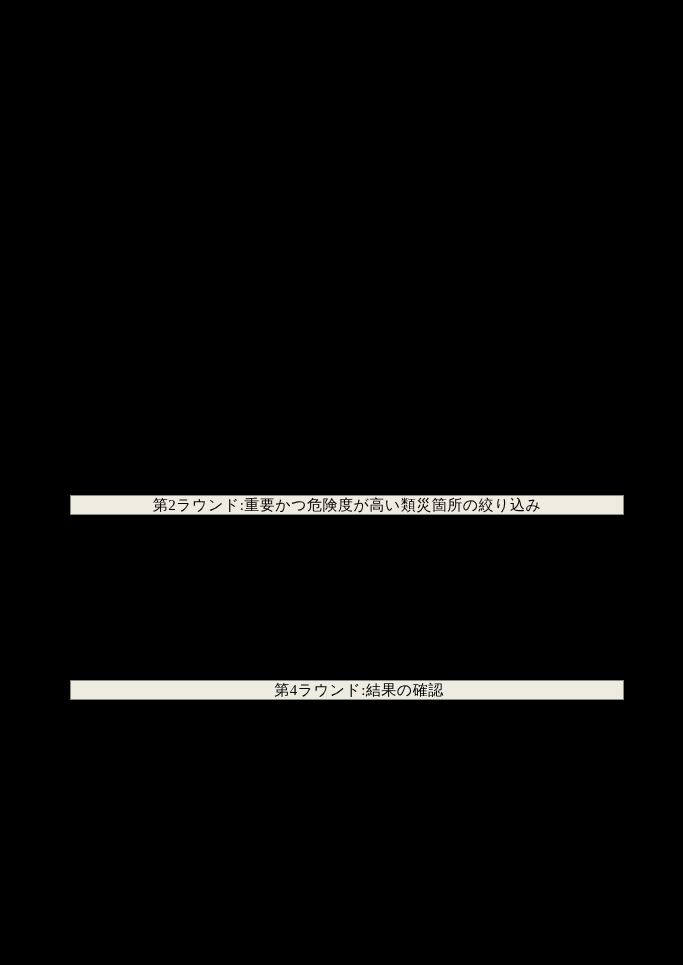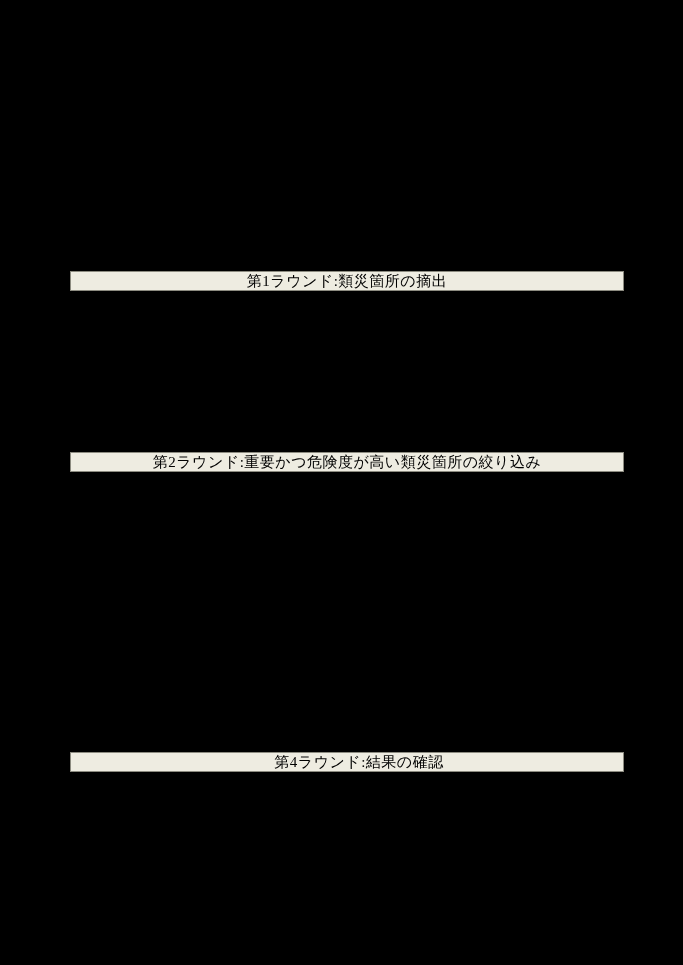--- a/index.html
+++ b/index.html
@@ -24,24 +24,23 @@
     background: #EEECE1;
     border: 1px solid #8C8B80;
     color: #000000;
     font-size: 15px;
     line-height: 18px;
     text-align: center;
     white-space: nowrap;
     letter-spacing: 0.5px;
   }
   .banner-1 { top: 271px; }
-  .banner-2 { top: 452px; }
+  .banner-2 { top: 495px; }
   .banner-3 { top: 522px; }
-  .banner-4 { top: 752px; padding-left: 24px; }
+  .banner-4 { top: 680px; padding-left: 24px; }
 </style>
 </head>
 <body>
 
 <div class="canvas">
-  <div class="banner banner-1">第1ラウンド:類災箇所の摘出</div>
   <div class="banner banner-2">第2ラウンド:重要かつ危険度が高い類災箇所の絞り込み</div>
   <div class="banner banner-4">第4ラウンド:結果の確認</div>
 </div>
 
 </body></html>

